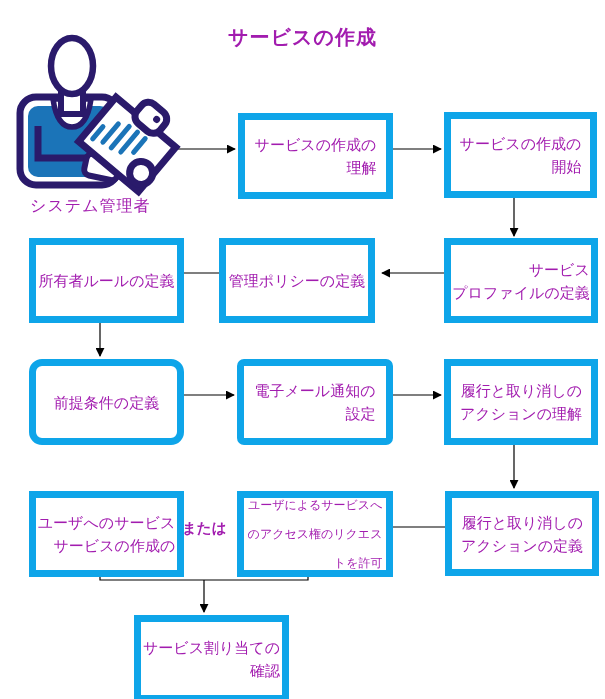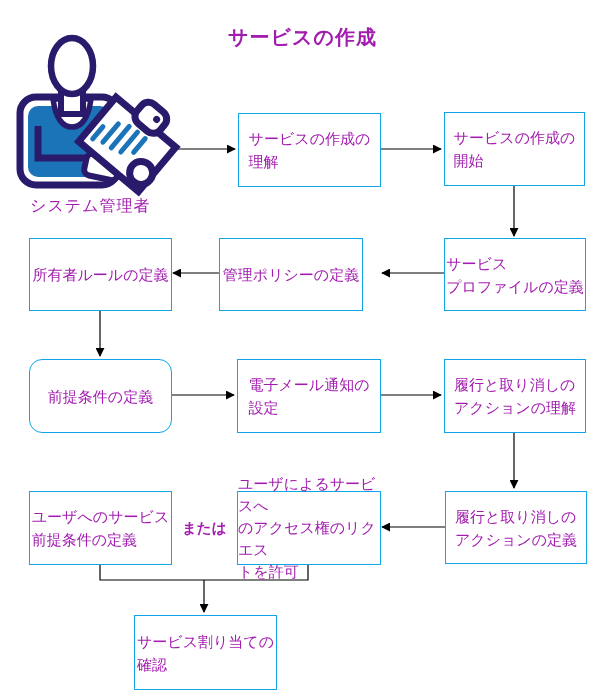--- a/index.html
+++ b/index.html
@@ -5,26 +5,26 @@
   html,body{margin:0;padding:0;background:#fff;}
   .stage{
     position:relative;width:605px;height:699px;background:#fff;overflow:hidden;
     font-family:"Liberation Sans","DejaVu Sans",sans-serif;color:#a21caf;
   }
   .title{
     position:absolute;top:24px;left:0;width:605px;text-align:center;
     font-size:20px;font-weight:bold;letter-spacing:1px;
   }
   .box{
-    position:absolute;border:1px solid #0ea5e9;background:#fff;
+    position:absolute;border:7px solid #0ea5e9;background:#fff;
     display:flex;align-items:center;justify-content:center;
-    text-align:left;white-space:pre-line;
+    text-align:right;white-space:pre-line;
     font-size:15px;line-height:23px;
   }
-  .box.small{font-size:15px;line-height:22px;}
+  .box.small{font-size:12px;line-height:29px;}
   .actor-label{
     position:absolute;left:30px;top:196px;width:150px;
     font-size:16px;font-weight:normal;letter-spacing:1px;
   }
   .or-label{
     position:absolute;left:182px;top:519px;width:54px;text-align:left;
     font-size:14.5px;font-weight:bold;
   }
   svg.overlay{position:absolute;left:0;top:0;}
 </style>
@@ -92,27 +92,27 @@
 
   <div class="box" style="left:238px;top:113px;width:141px;height:72px;">サービスの作成の
 理解</div>
   <div class="box" style="left:444px;top:112px;width:139px;height:72px;">サービスの作成の
 開始</div>
   <div class="box" style="left:444px;top:238px;width:140px;height:71px;">サービス
 プロファイルの定義</div>
   <div class="box" style="left:219px;top:238px;width:142px;height:71px;">管理ポリシーの定義</div>
   <div class="box" style="left:29px;top:238px;width:141px;height:71px;">所有者ルールの定義</div>
   <div class="box" style="left:29px;top:359px;width:141px;height:72px;border-radius:13px;">前提条件の定義</div>
-  <div class="box" style="left:237px;top:359px;width:142px;height:72px;">電子メール通知の
+  <div class="box" style="left:237px;top:359px;width:142px;height:72px;border-radius:7px;">電子メール通知の
 設定</div>
   <div class="box" style="left:444px;top:359px;width:140px;height:72px;">履行と取り消しの
 アクションの理解</div>
   <div class="box" style="left:445px;top:491px;width:140px;height:71px;">履行と取り消しの
 アクションの定義</div>
   <div class="box" style="left:29px;top:491px;width:141px;height:72px;">ユーザへのサービス
-前提条件の定義</div>
+サービスの作成の</div>
   <div class="box small" style="left:237px;top:491px;width:142px;height:72px;">ユーザによるサービスへ
 のアクセス権のリクエス
 トを許可</div>
   <div class="box" style="left:134px;top:615px;width:141px;height:73px;">サービス割り当ての
 確認</div>
 
 </div>
 
 </body></html>

